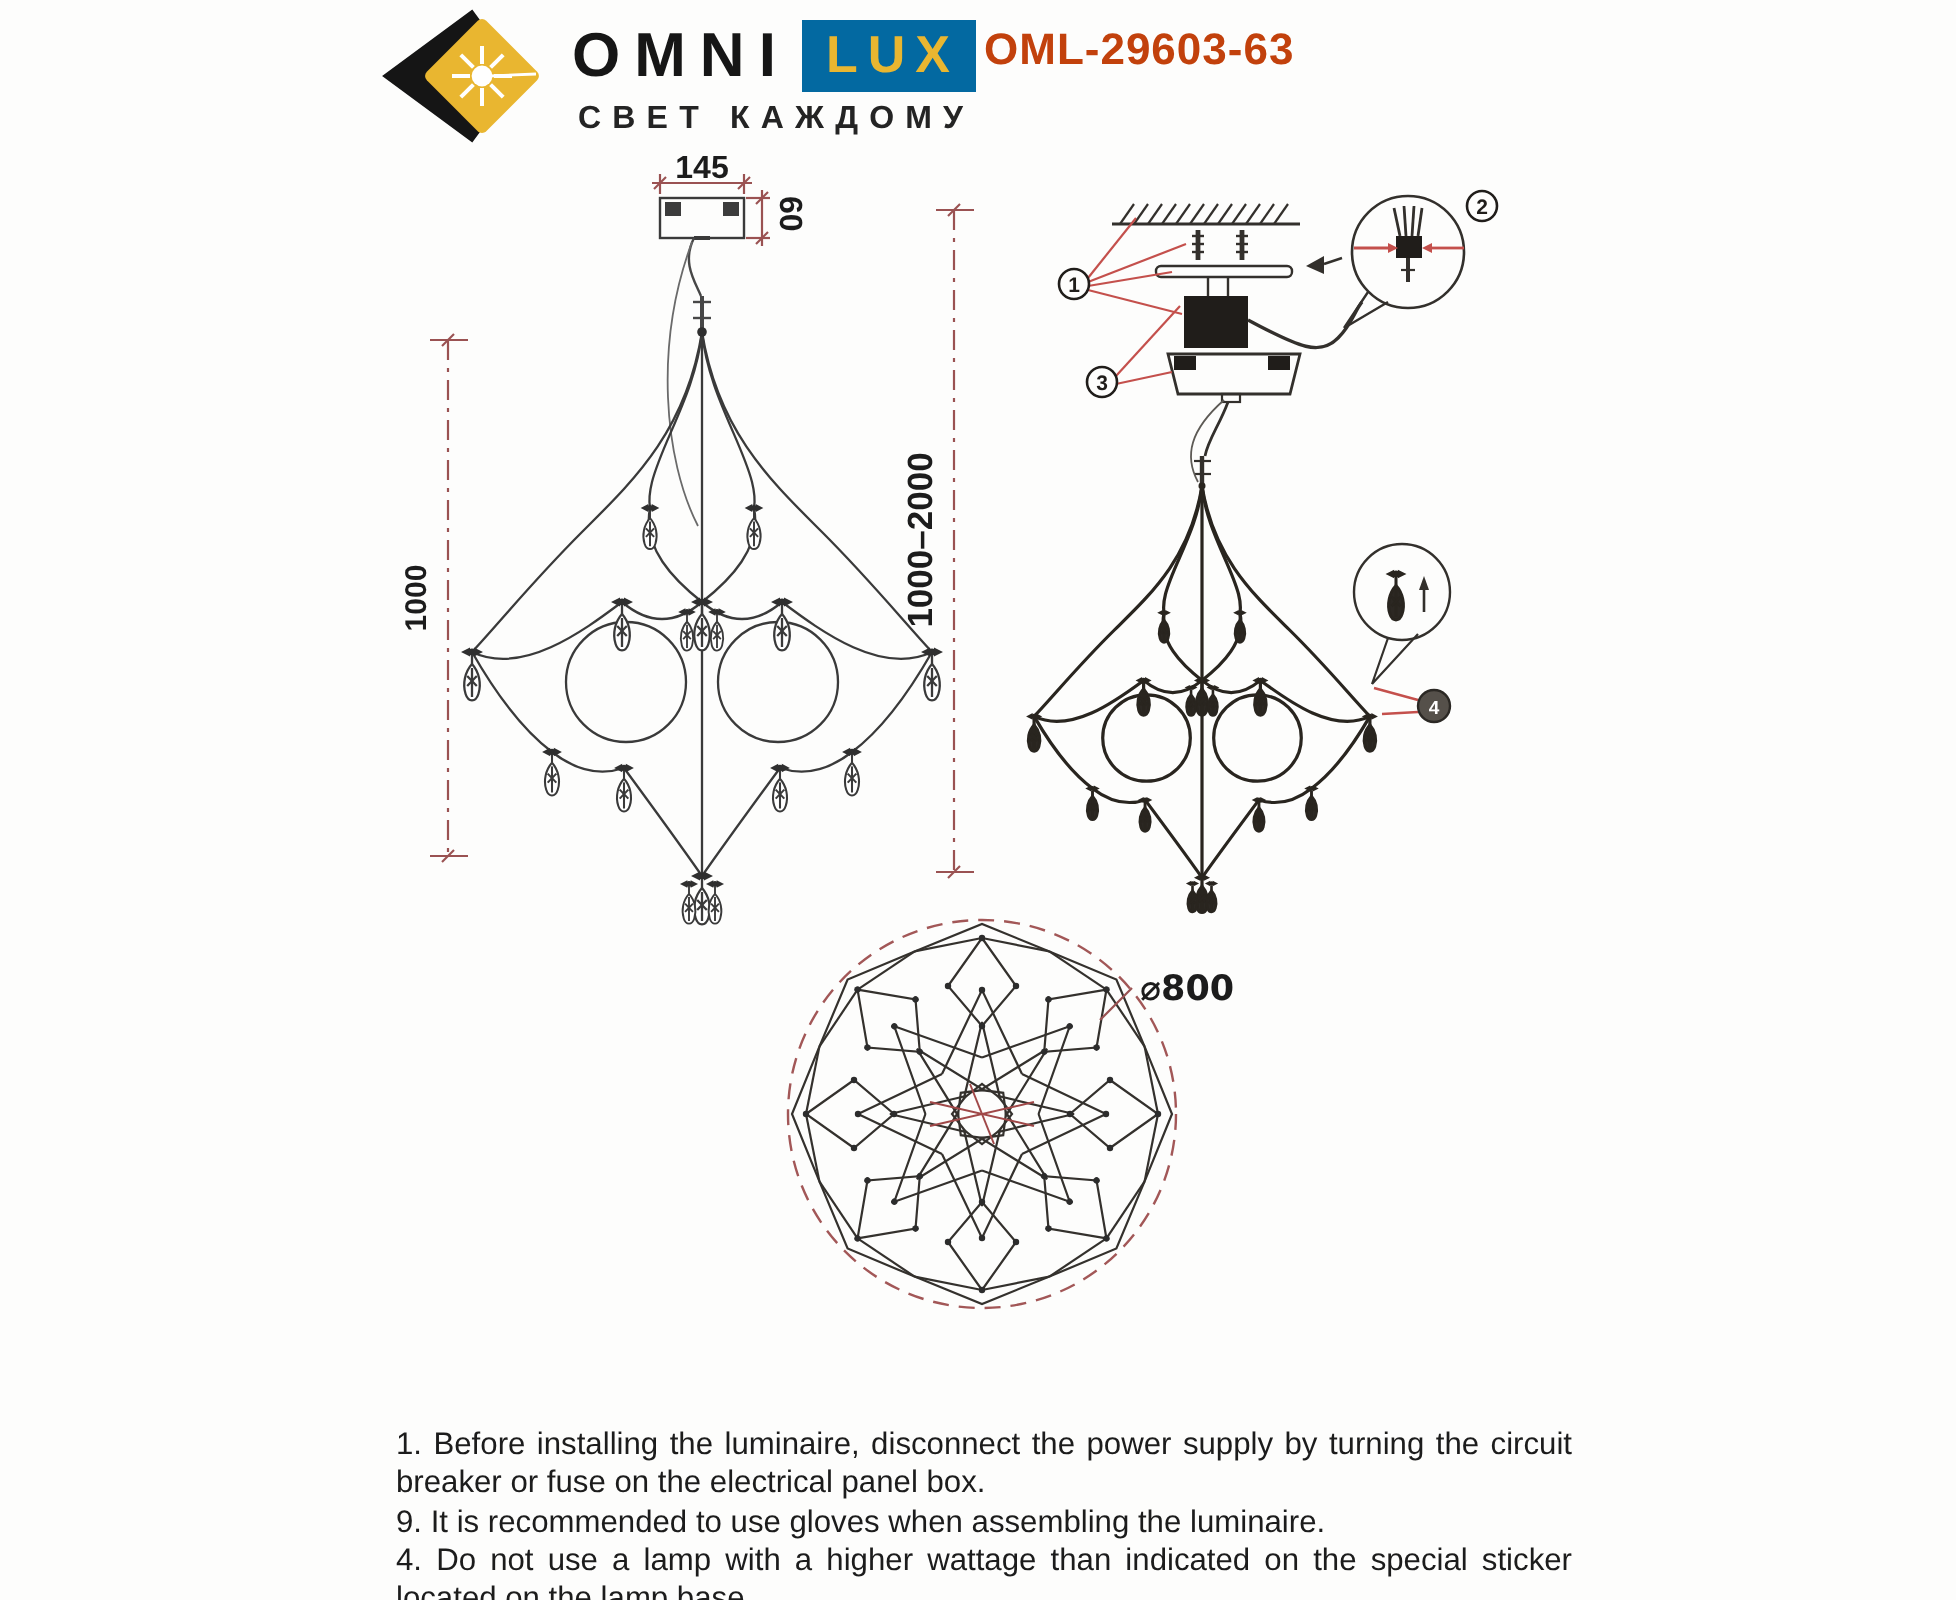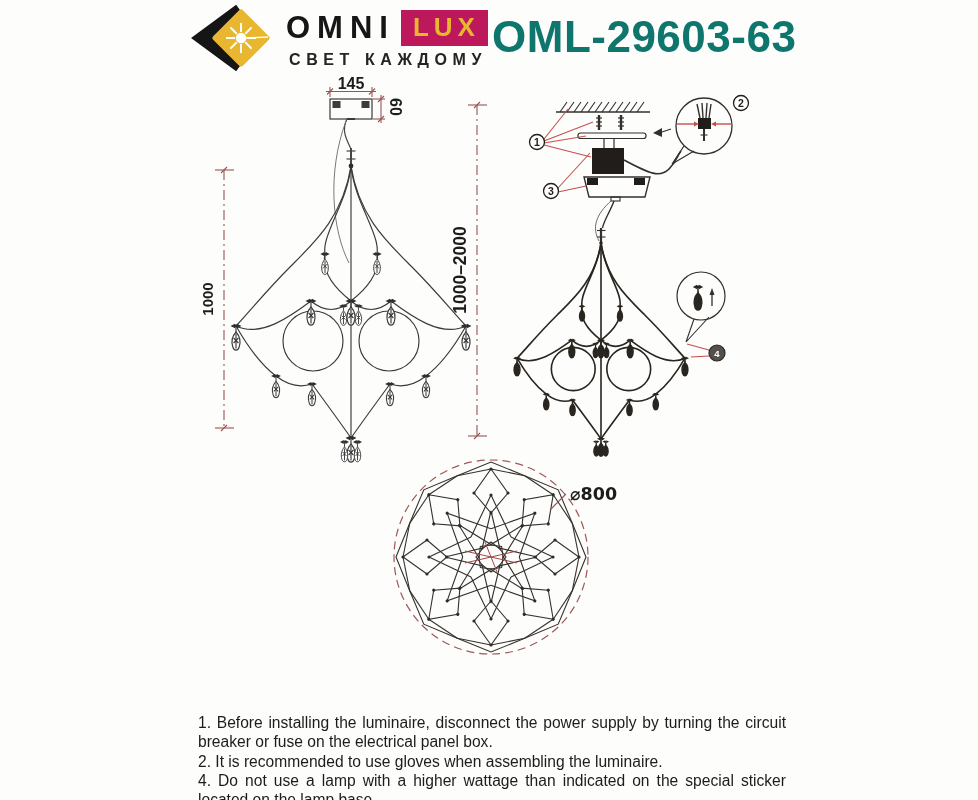--- a/index.html
+++ b/index.html
@@ -2,26 +2,26 @@
 <html><head>
 <meta charset="utf-8">
 <style>
   html,body{margin:0;padding:0;background:#e9e9e9;}
   .page{position:relative;width:978px;height:800px;background:#fdfdfc;overflow:hidden;
         font-family:"Liberation Sans",sans-serif;color:#1b1b1b;}
   
   .logo-mark{position:absolute;left:188px;top:4px;}
   .brand{position:absolute;left:286px;top:10px;display:flex;align-items:center;}
   .brand-omni{font-size:31px;font-weight:bold;letter-spacing:7px;color:#161616;}
-  .brand-lux{margin-left:6px;background:#be185d;color:#E9B630;font-size:26px;font-weight:bold;
+  .brand-lux{margin-left:6px;background:#0369a1;color:#E9B630;font-size:26px;font-weight:bold;
              letter-spacing:5px;padding:4px 8px 6px 12px;line-height:1;}
   .brand-tagline{position:absolute;left:289px;top:51px;font-size:16px;font-weight:bold;
                  letter-spacing:5.6px;color:#242424;white-space:nowrap;}
-  .model{position:absolute;left:492px;top:12px;font-size:44px;font-weight:bold;
-         letter-spacing:.5px;color:#0f766e;white-space:nowrap;}
+  .model{position:absolute;left:492px;top:12px;font-size:22px;font-weight:bold;
+         letter-spacing:.5px;color:#c2410c;white-space:nowrap;}
   
   .diagrams{position:absolute;left:0;top:0;width:978px;height:800px;}
   text.dim{font-family:"Liberation Sans",sans-serif;font-weight:bold;fill:#1c1c1c;}
   text.badge-num{font-family:"Liberation Sans",sans-serif;font-weight:bold;fill:#201d1a;}
   
   .instructions{position:absolute;left:198px;top:713px;width:588px;}
   .instructions p{margin:0;font-size:15.6px;line-height:1.24;text-align:justify;color:#1c1c1c;}
 </style>
 </head>
 <body>
@@ -319,17 +319,17 @@
 
       <g>
         <line x1="566" y1="494" x2="550" y2="510" stroke="#9a5252" stroke-width="1.1"></line>
         <text class="dim" x="570" y="500" font-size="17.5" text-anchor="start" style="font-family:'DejaVu Sans','Liberation Sans',sans-serif">⌀800</text>
       </g>
     </g>
   </svg>
 
   <div class="instructions">
     <p>1. Before installing the luminaire, disconnect the power supply by turning the circuit breaker or fuse on the electrical panel box.</p>
-    <p>2. It is recommended to use gloves when assembling the luminaire.</p>
+    <p>9. It is recommended to use gloves when assembling the luminaire.</p>
     <p>4. Do not use a lamp with a higher wattage than indicated on the special sticker located on the lamp base.</p>
   </div>
 
 </div>
 
 </body></html>

